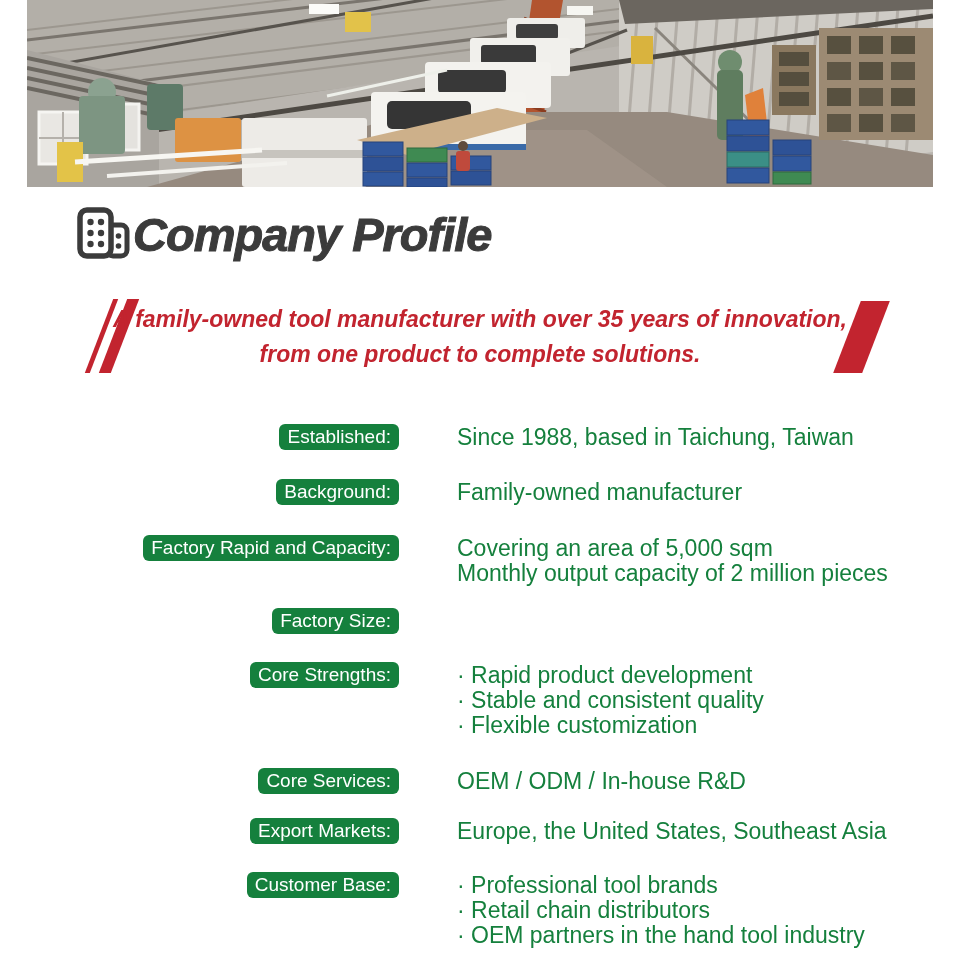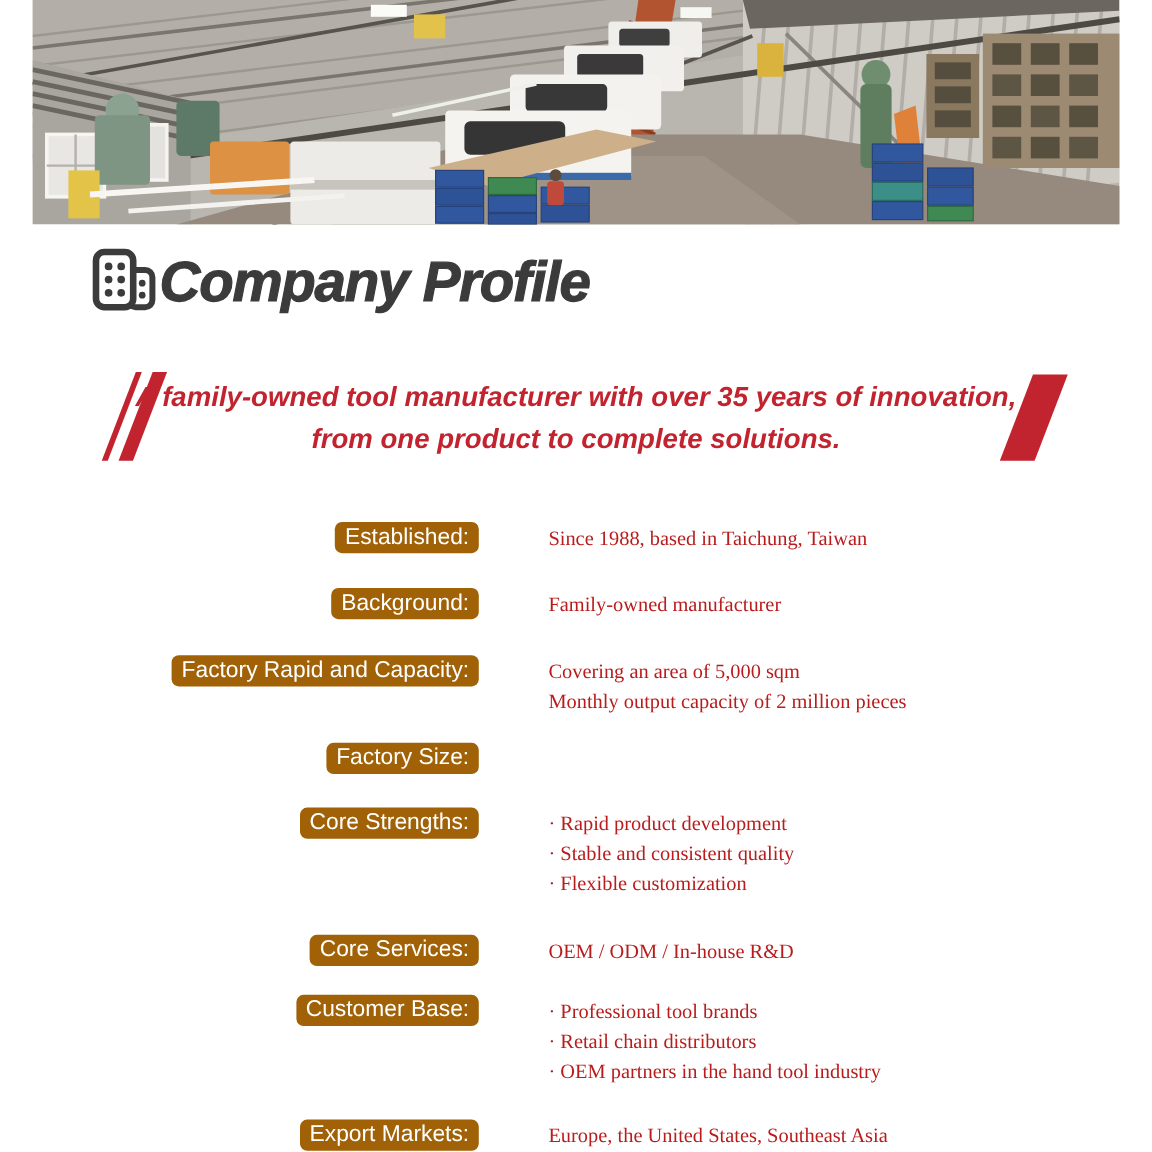--- a/index.html
+++ b/index.html
@@ -22,21 +22,21 @@
     display:flex; align-items:center; gap:1px; height:60px;
   }
   .page-title {
     font-size:47px; font-weight:bold; font-style:italic;
     color:#3b3b3b; letter-spacing:-1px;
     -webkit-text-stroke:1px #3b3b3b;
     white-space:nowrap;
   }
 
   
-  .tagline { margin-top:45px; position:relative; height:78px; width:960px; }
+  .tagline { margin-top:34px; position:relative; height:78px; width:960px; }
   .tagline-text {
     position:absolute; left:0; right:0; top:4px;
     text-align:center;
     font-size:23px; font-weight:bold; font-style:italic;
     color:#c2242f; line-height:35px;
   }
   .slash { background:#c2242f; transform:skewX(-21deg); display:inline-block; }
   .slash-group-left { position:absolute; left:99px; top:1px; height:74px; display:flex; gap:9px; }
   .slash-thin  { width:5px;  height:74px; }
   .slash-med   { width:12px; height:74px; }
@@ -47,27 +47,27 @@
   .row { display:flex; align-items:flex-start; margin-bottom:29px; }
   .row:nth-child(2) { margin-bottom:30px; }
   .row:nth-child(3) { margin-bottom:22px; }
   .row:nth-child(4) { margin-bottom:28px;flex-direction:column; }
   .row:nth-child(5) { margin-bottom:30px; }
   .row:nth-child(6) { margin-bottom:24px; }
   .row:nth-child(7) { margin-bottom:28px; }
   .row:nth-child(8) { margin-bottom:0; }
   .label-cell { width:375px; display:flex; justify-content:flex-end; flex-shrink:0; }
   .pill {
-    background:#a16207; color:#ffffff;
+    background:#15803d; color:#ffffff;
     font-size:19px; line-height:21px;
     padding:2px 8px 3px 8px; border-radius:6px;
     white-space:nowrap;
   }
   .value-cell { margin-left:58px; padding-top:1px; }
-  .value-line { font-size:17px; line-height:25px; color:#b91c1c; white-space:nowrap;font-family:Liberation Serif, serif; }
+  .value-line { font-size:23px; line-height:25px; color:#15803d; white-space:nowrap; }
 </style>
 </head>
 <body>
 
 <div class="page">
 
   <div class="banner">
     <svg viewBox="0 0 906 187" preserveAspectRatio="none" aria-hidden="true">
       <defs>
         <clipPath id="roofL">
@@ -295,32 +295,32 @@
       <div class="label-cell">
           <span class="pill">Core Services:</span>
         </div>
       <div class="value-cell">
         <div class="value-line">OEM / ODM / In-house R&amp;D</div>
       </div>
     </div>
 
     <div class="row">
       <div class="label-cell">
+          <span class="pill">Export Markets:</span>
+        </div>
+      <div class="value-cell">
+        <div class="value-line">Europe, the United States, Southeast Asia</div>
+      </div>
+    </div>
+
+    <div class="row">
+      <div class="label-cell">
           <span class="pill">Customer Base:</span>
         </div>
       <div class="value-cell">
         <div class="value-line">· Professional tool brands</div>
         <div class="value-line">· Retail chain distributors</div>
         <div class="value-line">· OEM partners in the hand tool industry</div>
       </div>
     </div>
 
-    <div class="row">
-      <div class="label-cell">
-          <span class="pill">Export Markets:</span>
-        </div>
-      <div class="value-cell">
-        <div class="value-line">Europe, the United States, Southeast Asia</div>
-      </div>
-    </div>
-
   </div>
 </div>
 
 </body></html>

